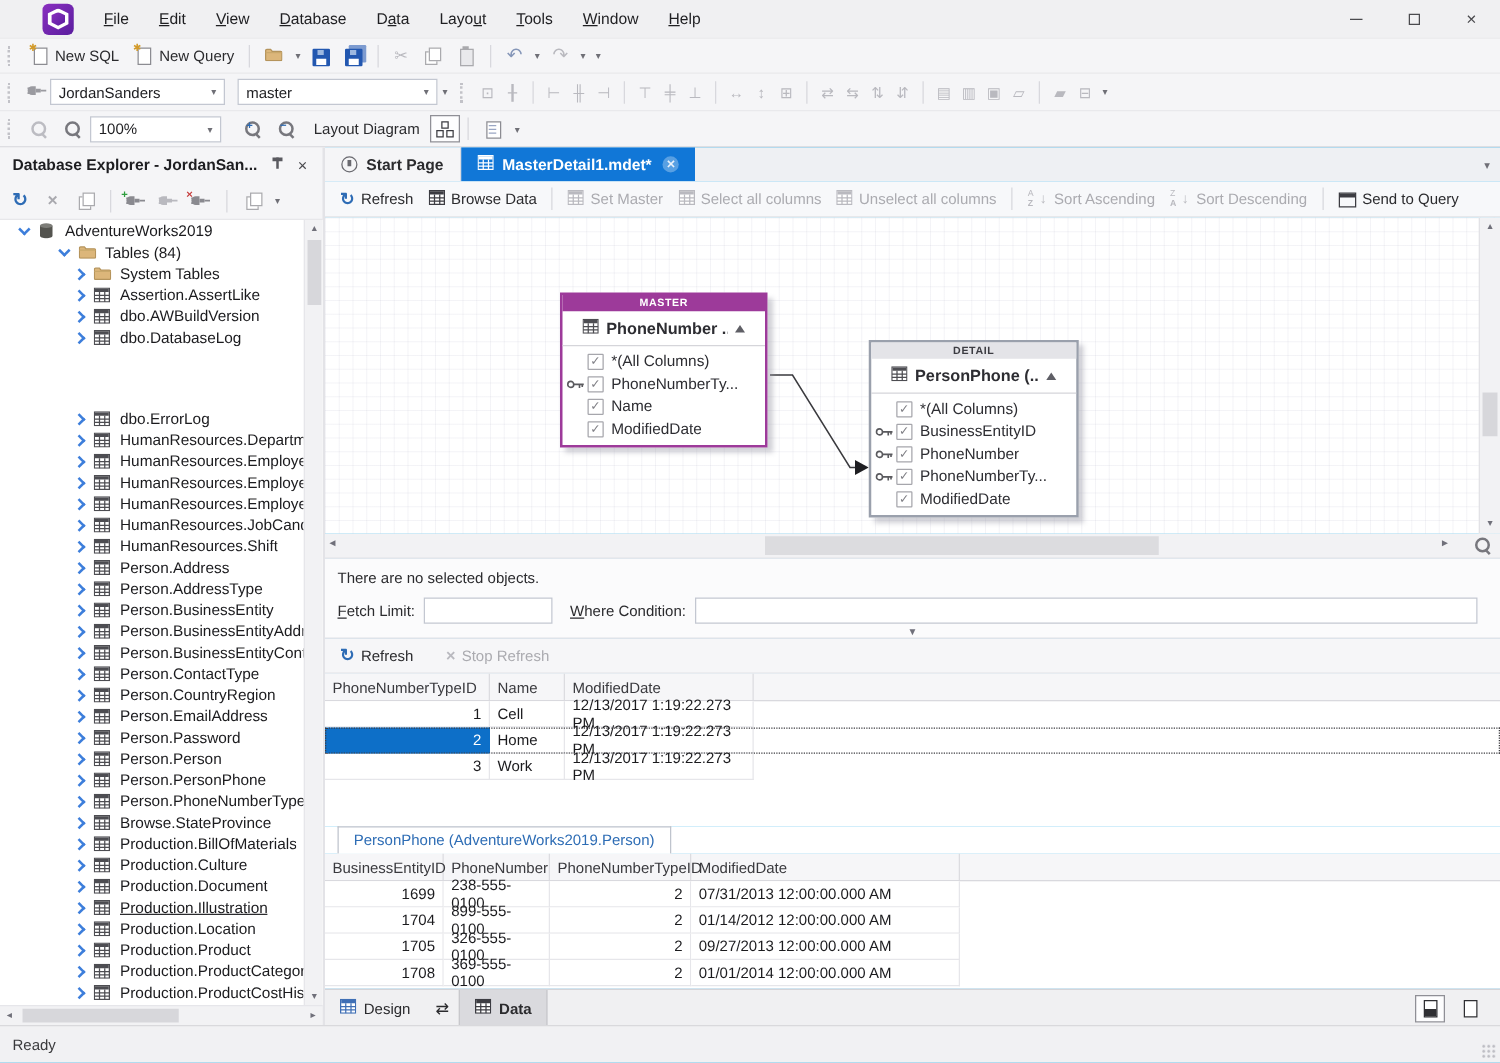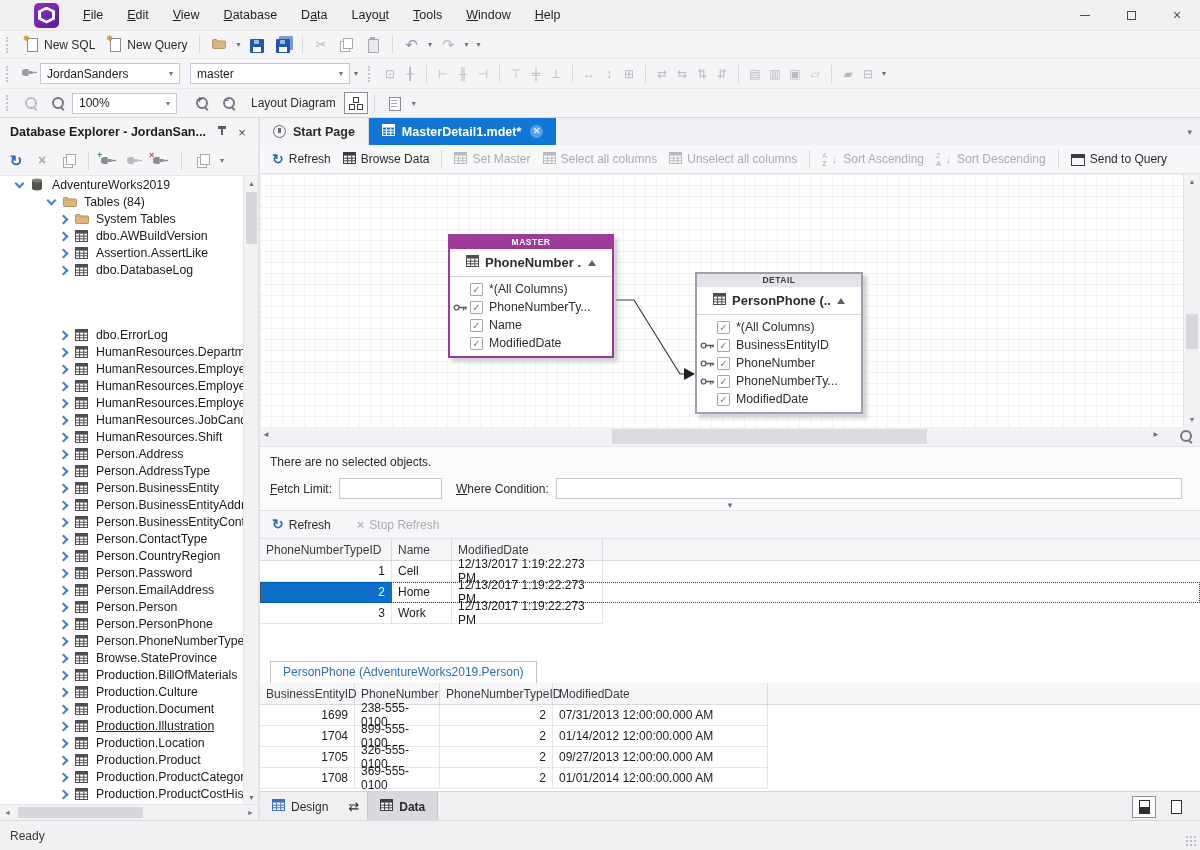--- a/index.html
+++ b/index.html
@@ -452,42 +452,42 @@
             </div>
             <div class="tree-row" style="padding-left: 58px;">
               <span class="chev"></span>
               <span class="tree-ico">
                 <svg width="13" height="12" viewBox="0 0 13 12">
                   <rect x="0.5" y="0.5" width="12" height="11" fill="#fff" stroke="#4d4d52"></rect>
                   <rect x="1" y="1" width="11" height="2.6" fill="#4d4d52"></rect>
                   <path d="M4.6 3.6 V11.5 M8.8 3.6 V11.5 M0.5 6.2 H12.5 M0.5 8.8 H12.5" stroke="#4d4d52" fill="none"></path>
                 </svg>
               </span>
+              <span class="tree-lbl">Assertion.AssertLike</span>
+            </div>
+            <div class="tree-row" style="padding-left: 58px;">
+              <span class="chev"></span>
+              <span class="tree-ico">
+                <svg width="13" height="12" viewBox="0 0 13 12">
+                  <rect x="0.5" y="0.5" width="12" height="11" fill="#fff" stroke="#4d4d52"></rect>
+                  <rect x="1" y="1" width="11" height="2.6" fill="#4d4d52"></rect>
+                  <path d="M4.6 3.6 V11.5 M8.8 3.6 V11.5 M0.5 6.2 H12.5 M0.5 8.8 H12.5" stroke="#4d4d52" fill="none"></path>
+                </svg>
+              </span>
               <span class="tree-lbl">dbo.AWBuildVersion</span>
             </div>
             <div class="tree-row" style="padding-left: 58px;">
               <span class="chev"></span>
               <span class="tree-ico">
                 <svg width="13" height="12" viewBox="0 0 13 12">
                   <rect x="0.5" y="0.5" width="12" height="11" fill="#fff" stroke="#4d4d52"></rect>
                   <rect x="1" y="1" width="11" height="2.6" fill="#4d4d52"></rect>
                   <path d="M4.6 3.6 V11.5 M8.8 3.6 V11.5 M0.5 6.2 H12.5 M0.5 8.8 H12.5" stroke="#4d4d52" fill="none"></path>
                 </svg>
               </span>
-              <span class="tree-lbl">Assertion.AssertLike</span>
-            </div>
-            <div class="tree-row" style="padding-left: 58px;">
-              <span class="chev"></span>
-              <span class="tree-ico">
-                <svg width="13" height="12" viewBox="0 0 13 12">
-                  <rect x="0.5" y="0.5" width="12" height="11" fill="#fff" stroke="#4d4d52"></rect>
-                  <rect x="1" y="1" width="11" height="2.6" fill="#4d4d52"></rect>
-                  <path d="M4.6 3.6 V11.5 M8.8 3.6 V11.5 M0.5 6.2 H12.5 M0.5 8.8 H12.5" stroke="#4d4d52" fill="none"></path>
-                </svg>
-              </span>
               <span class="tree-lbl">dbo.DatabaseLog</span>
             </div>
             <div class="tree-row" style="padding-left: 58px; margin-top: 48px;">
               <span class="chev"></span>
               <span class="tree-ico">
                 <svg width="13" height="12" viewBox="0 0 13 12">
                   <rect x="0.5" y="0.5" width="12" height="11" fill="#fff" stroke="#4d4d52"></rect>
                   <rect x="1" y="1" width="11" height="2.6" fill="#4d4d52"></rect>
                   <path d="M4.6 3.6 V11.5 M8.8 3.6 V11.5 M0.5 6.2 H12.5 M0.5 8.8 H12.5" stroke="#4d4d52" fill="none"></path>
                 </svg>
@@ -639,32 +639,32 @@
             </div>
             <div class="tree-row" style="padding-left: 58px;">
               <span class="chev"></span>
               <span class="tree-ico">
                 <svg width="13" height="12" viewBox="0 0 13 12">
                   <rect x="0.5" y="0.5" width="12" height="11" fill="#fff" stroke="#4d4d52"></rect>
                   <rect x="1" y="1" width="11" height="2.6" fill="#4d4d52"></rect>
                   <path d="M4.6 3.6 V11.5 M8.8 3.6 V11.5 M0.5 6.2 H12.5 M0.5 8.8 H12.5" stroke="#4d4d52" fill="none"></path>
                 </svg>
               </span>
+              <span class="tree-lbl">Person.EmailAddress</span>
+            </div>
+            <div class="tree-row" style="padding-left: 58px;">
+              <span class="chev"></span>
+              <span class="tree-ico">
+                <svg width="13" height="12" viewBox="0 0 13 12">
+                  <rect x="0.5" y="0.5" width="12" height="11" fill="#fff" stroke="#4d4d52"></rect>
+                  <rect x="1" y="1" width="11" height="2.6" fill="#4d4d52"></rect>
+                  <path d="M4.6 3.6 V11.5 M8.8 3.6 V11.5 M0.5 6.2 H12.5 M0.5 8.8 H12.5" stroke="#4d4d52" fill="none"></path>
+                </svg>
+              </span>
               <span class="tree-lbl">Person.Password</span>
-            </div>
-            <div class="tree-row" style="padding-left: 58px;">
-              <span class="chev"></span>
-              <span class="tree-ico">
-                <svg width="13" height="12" viewBox="0 0 13 12">
-                  <rect x="0.5" y="0.5" width="12" height="11" fill="#fff" stroke="#4d4d52"></rect>
-                  <rect x="1" y="1" width="11" height="2.6" fill="#4d4d52"></rect>
-                  <path d="M4.6 3.6 V11.5 M8.8 3.6 V11.5 M0.5 6.2 H12.5 M0.5 8.8 H12.5" stroke="#4d4d52" fill="none"></path>
-                </svg>
-              </span>
-              <span class="tree-lbl">Person.EmailAddress</span>
             </div>
             <div class="tree-row" style="padding-left: 58px;">
               <span class="chev"></span>
               <span class="tree-ico">
                 <svg width="13" height="12" viewBox="0 0 13 12">
                   <rect x="0.5" y="0.5" width="12" height="11" fill="#fff" stroke="#4d4d52"></rect>
                   <rect x="1" y="1" width="11" height="2.6" fill="#4d4d52"></rect>
                   <path d="M4.6 3.6 V11.5 M8.8 3.6 V11.5 M0.5 6.2 H12.5 M0.5 8.8 H12.5" stroke="#4d4d52" fill="none"></path>
                 </svg>
               </span>

